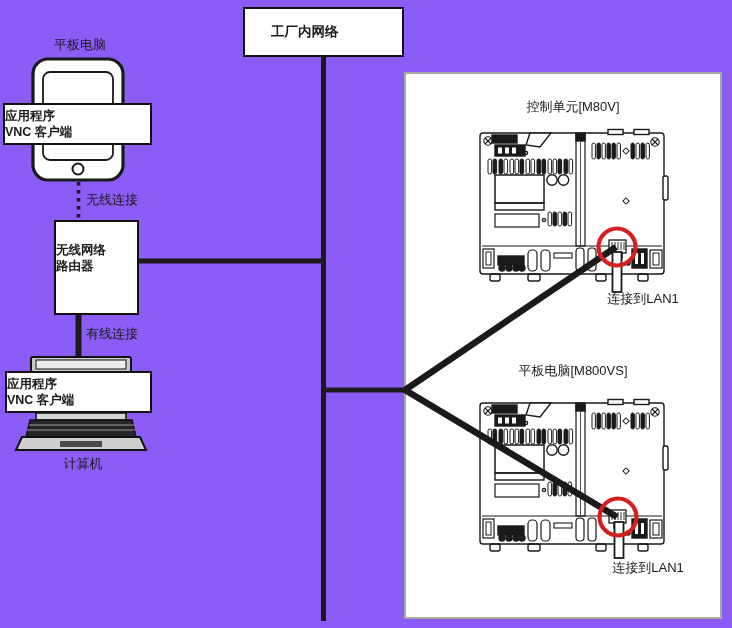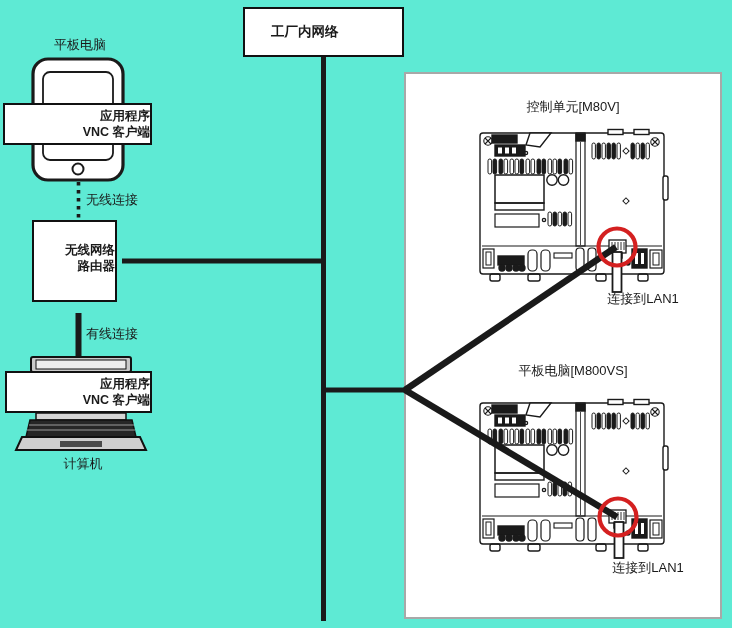--- a/index.html
+++ b/index.html
@@ -1,32 +1,32 @@
 <!DOCTYPE html>
 <html><head>
 <meta charset="utf-8">
 <style>
   html,body{margin:0;padding:0;background:#fff;}
   #stage{
-    position:relative;width:732px;height:628px;background:#5eead4;overflow:hidden;
+    position:relative;width:732px;height:628px;background:#8b5cf6;overflow:hidden;
     font-family:"Liberation Sans","DejaVu Sans",sans-serif;color:#1a1a1a;
   }
   svg.artwork{position:absolute;left:0;top:0;z-index:1;}
   .panel{
     position:absolute;left:404px;top:72px;width:318px;height:547px;
     border:2px solid #a8a8a8;background:#fff;z-index:0;box-sizing:border-box;
   }
   .lbl{
     position:absolute;z-index:3;font-weight:normal;font-size:13px;line-height:15px;
     white-space:nowrap;color:#1a1a1a;
   }
   .center{text-align:center;}
   .txtbox{
     position:absolute;z-index:2;background:#fff;border:2.4px solid #111;
-    box-sizing:border-box;display:flex;flex-direction:column;align-items:flex-end;
+    box-sizing:border-box;display:flex;flex-direction:column;align-items:flex-start;
     justify-content:center;font-weight:bold;font-size:12.5px;line-height:16px;
     color:#1a1a1a;
   }
   .router-box{justify-content:flex-start;padding-top:20px;}
   .factory-box{align-items:flex-start;justify-content:center;padding-left:26px;font-size:13.5px;}
 </style>
 </head>
 <body>
 
 <div id="stage">
@@ -178,21 +178,21 @@
 
   <div class="txtbox factory-box" style="left:243px;top:7px;width:161px;height:50px;">
     <span>工厂内网络</span>
   </div>
 
   <div class="txtbox" style="left:3px;top:103px;width:149px;height:42px;">
     <span>应用程序</span>
     <span>VNC 客户端</span>
   </div>
 
-  <div class="txtbox router-box" style="left:32px;top:220px;width:85px;height:82px;">
+  <div class="txtbox router-box" style="left:54px;top:220px;width:85px;height:95px;">
     <span>无线网络</span>
     <span>路由器</span>
   </div>
 
   <div class="txtbox" style="left:5px;top:371px;width:147px;height:42px;">
     <span>应用程序</span>
     <span>VNC 客户端</span>
   </div>
 
   <div class="lbl center" style="left:30px;top:37px;width:100px;">平板电脑</div>

